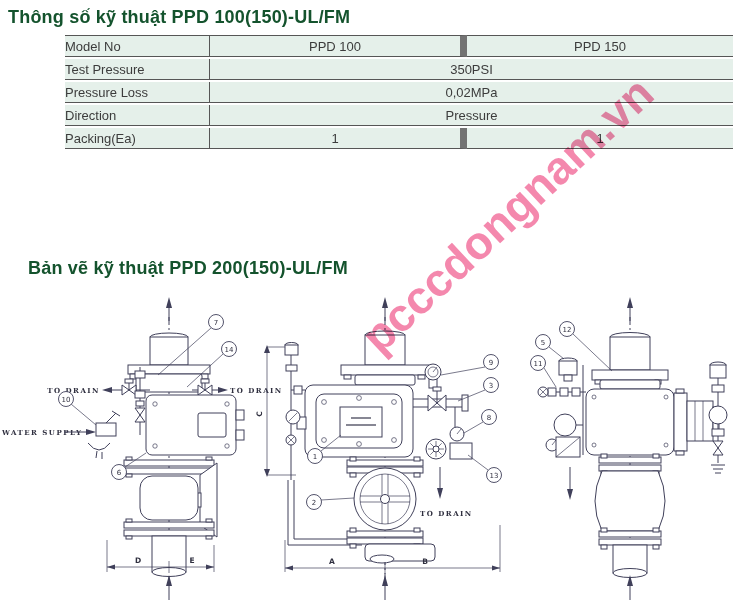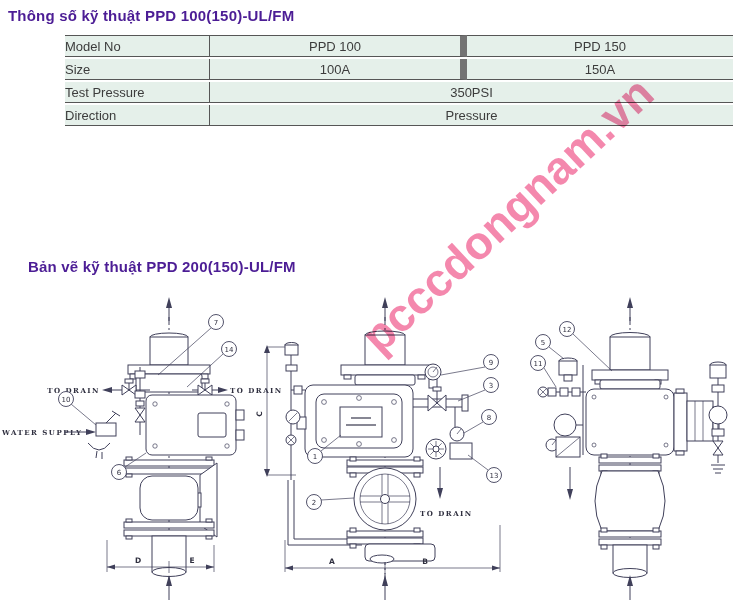--- a/index.html
+++ b/index.html
@@ -2,21 +2,21 @@
 <html><head>
 <meta charset="utf-8">
 <style>
   html,body{margin:0;padding:0;}
   body{
     width:735px;height:603px;position:relative;overflow:hidden;background:#fff;
     font-family:"Liberation Sans",sans-serif;
   }
   
   .heading{
-    position:absolute;font-weight:bold;font-size:15px;color:#4c1d95;
+    position:absolute;font-weight:bold;font-size:18px;color:#14532d;
     letter-spacing:.2px;white-space:nowrap;
   }
   #spec-title{top:7px;left:8px;}
   #drawing-title{top:258px;left:28px;}
 
   
   .specwrap{position:absolute;top:33px;left:65px;width:544px;}
   table.spec{
     width:100%;border-collapse:separate;border-spacing:0 2px;table-layout:fixed;
     font-size:13px;color:#3c3c3c;
@@ -71,31 +71,35 @@
         <col style="width:257px">
         <col style="width:266px">
       </colgroup>
     <tbody>
       <tr>
         <td class="lab">Model No</td>
         <td class="val vdiv">PPD 100</td>
         <td class="val">PPD 150</td>
       </tr>
       <tr>
-        <td class="lab">Size</td>
-        <td class="val vdiv">100A</td>
-        <td class="val">150A</td>
-      </tr>
-      <tr>
         <td class="lab">Test Pressure</td>
         <td class="val" colspan="2">350PSI</td>
       </tr>
       <tr>
+        <td class="lab">Pressure Loss</td>
+        <td class="val" colspan="2">0,02MPa</td>
+      </tr>
+      <tr>
         <td class="lab">Direction</td>
         <td class="val" colspan="2">Pressure</td>
+      </tr>
+      <tr>
+        <td class="lab">Packing(Ea)</td>
+        <td class="val vdiv">1</td>
+        <td class="val">1</td>
       </tr>
     </tbody>
   </table>
 </div>
 
 <div id="drawing-title" class="heading">Bản vẽ kỹ thuật PPD 200(150)-UL/FM</div>
 
 <div id="watermark">pcccdongnam.vn</div>
 
 <svg id="drawings" width="735" height="308" viewBox="0 0 735 308">

